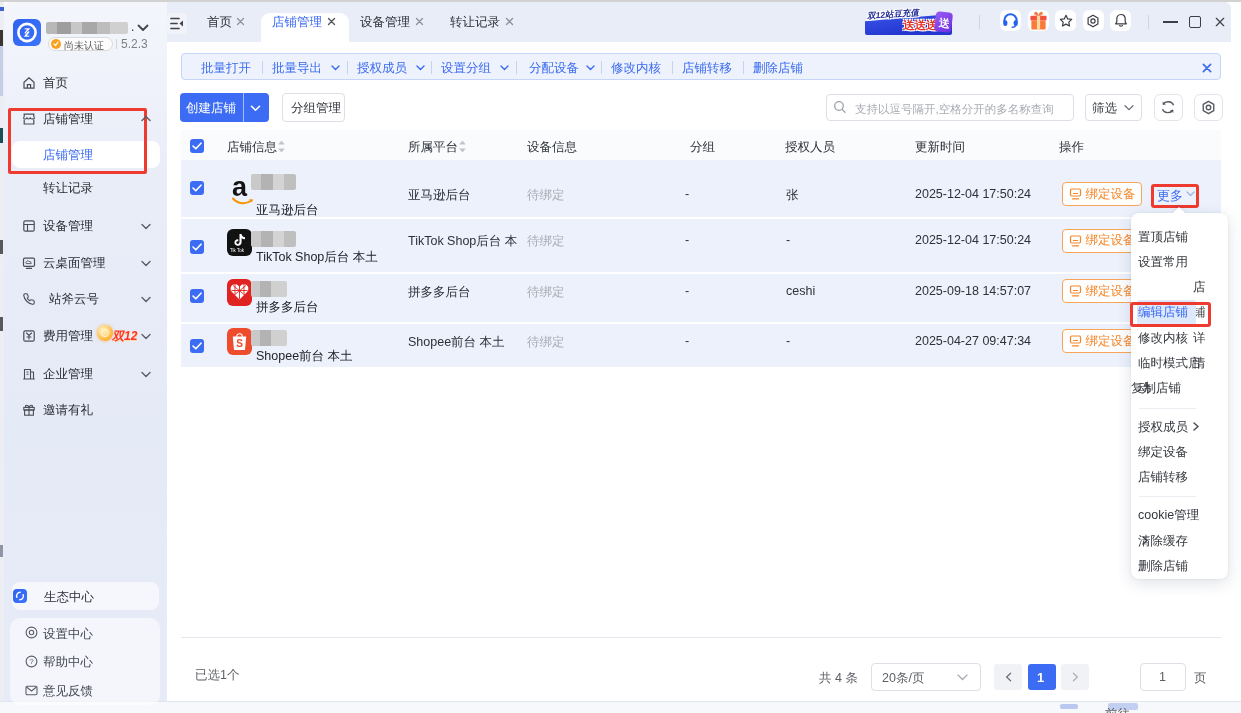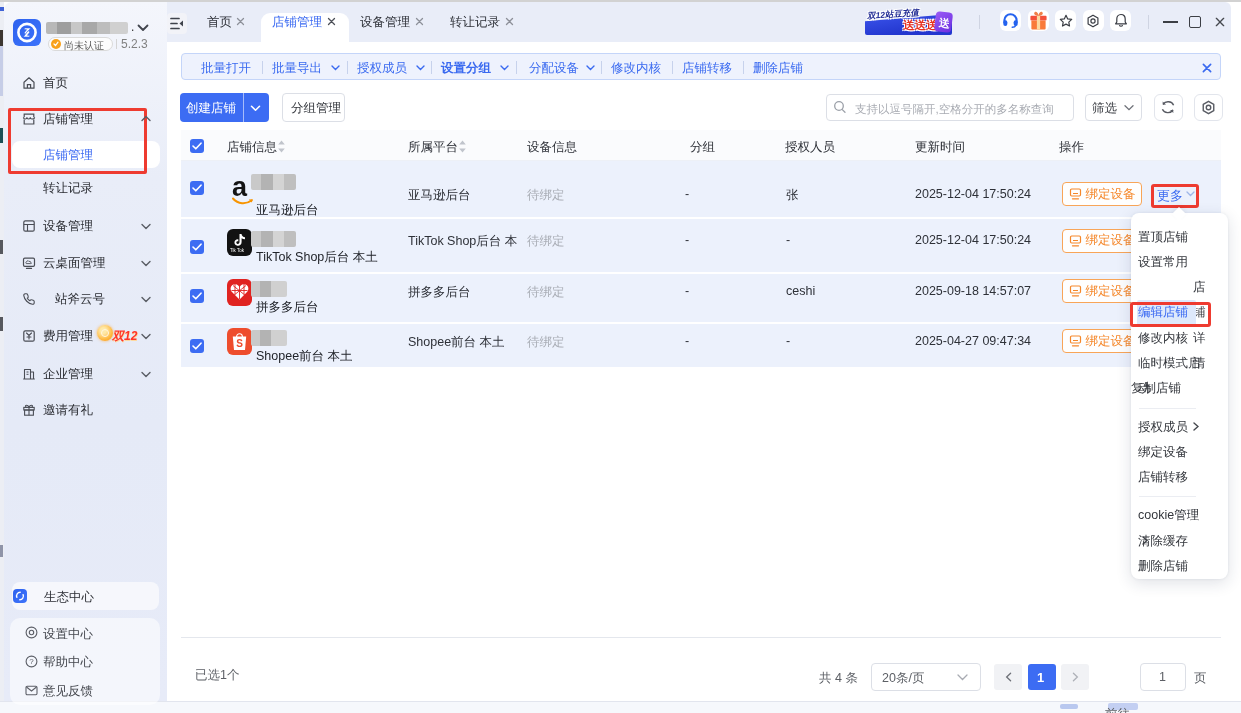--- a/index.html
+++ b/index.html
@@ -99,21 +99,21 @@
     <path d="M4.6 7.6 C3.6 7.6 3.4 6 4.6 5.8 C4.7 4.6 6.6 4.4 7 5.5 C8.2 5 9.2 6 8.8 6.9 C9.8 7.4 9.2 7.7 8.6 7.6 Z" fill="none" stroke="#4a4d55" stroke-width="0.9"></path>
   </svg>
   <div class="abs txt" style="left:43px;top:255px;font-size:12.5px;color:#2b2d33;">云桌面管理</div>
   <svg class="abs" style="left:141px;top:260px;" width="10" height="7" viewBox="0 0 10 7">
     <path d="M1 1.5 L5 5.5 L9 1.5" fill="none" stroke="#5a5d65" stroke-width="1.4" stroke-linecap="round" stroke-linejoin="round"></path>
   </svg>
 
   <svg class="abs" style="left:22px;top:292px;" width="14" height="14" viewBox="0 0 14 14">
     <path d="M3.2 1.8 C2.2 1.8 1.6 2.6 1.8 3.6 C2.4 7.8 6.2 11.6 10.4 12.2 C11.4 12.4 12.2 11.8 12.2 10.8 L12.2 9.6 C12.2 9 11.8 8.5 11.2 8.3 L9.6 7.8 C9.1 7.6 8.6 7.8 8.3 8.2 L7.9 8.8 C6.7 8.2 5.8 7.3 5.2 6.1 L5.8 5.7 C6.2 5.4 6.4 4.9 6.2 4.4 L5.7 2.8 C5.5 2.2 5 1.8 4.4 1.8 Z" fill="none" stroke="#4a4d55" stroke-width="1.1" stroke-linejoin="round"></path>
   </svg>
-  <div class="abs txt" style="left:55px;top:291px;font-size:12.5px;color:#2b2d33;">站斧云号</div>
+  <div class="abs txt" style="left:49px;top:291px;font-size:12.5px;color:#2b2d33;">站斧云号</div>
   <svg class="abs" style="left:141px;top:296px;" width="10" height="7" viewBox="0 0 10 7">
     <path d="M1 1.5 L5 5.5 L9 1.5" fill="none" stroke="#5a5d65" stroke-width="1.4" stroke-linecap="round" stroke-linejoin="round"></path>
   </svg>
 
   <svg class="abs" style="left:22px;top:329px;" width="14" height="14" viewBox="0 0 14 14">
     <rect x="1.8" y="1.8" width="10.4" height="10.4" rx="1.5" fill="none" stroke="#4a4d55" stroke-width="1.2"></rect>
     <path d="M4.5 4 L7 6.5 L9.5 4 M7 6.5 L7 10 M5 8 L9 8" fill="none" stroke="#4a4d55" stroke-width="1.1" stroke-linecap="round"></path>
   </svg>
   <div class="abs txt" style="left:43px;top:328px;font-size:12.5px;color:#2b2d33;">费用管理</div>
 
@@ -248,21 +248,21 @@
     <span class="abs txt" style="left:272px;">批量导出</span>
     <svg class="abs" style="left:331px;top:5px;" width="9" height="6" viewBox="0 0 9 6">
         <path d="M1 1 L4.5 4.5 L8 1" fill="none" stroke="#3a6af0" stroke-width="1.4" stroke-linecap="round"></path>
       </svg>
     <span class="abs" style="left:347px;top:1px;width:1px;height:13px;background:#c7d2ec;"></span>
     <span class="abs txt" style="left:357px;">授权成员</span>
     <svg class="abs" style="left:416px;top:5px;" width="9" height="6" viewBox="0 0 9 6">
         <path d="M1 1 L4.5 4.5 L8 1" fill="none" stroke="#3a6af0" stroke-width="1.4" stroke-linecap="round"></path>
       </svg>
     <span class="abs" style="left:431px;top:1px;width:1px;height:13px;background:#c7d2ec;"></span>
-    <span class="abs txt" style="left:441px;font-weight:bold;">设置分组</span>
+    <span class="abs txt" style="left:441px;">设置分组</span>
     <svg class="abs" style="left:500px;top:5px;" width="9" height="6" viewBox="0 0 9 6">
         <path d="M1 1 L4.5 4.5 L8 1" fill="none" stroke="#3a6af0" stroke-width="1.4" stroke-linecap="round"></path>
       </svg>
     <span class="abs" style="left:516px;top:1px;width:1px;height:13px;background:#c7d2ec;"></span>
     <span class="abs txt" style="left:529px;">分配设备</span>
     <svg class="abs" style="left:586px;top:5px;" width="9" height="6" viewBox="0 0 9 6">
         <path d="M1 1 L4.5 4.5 L8 1" fill="none" stroke="#3a6af0" stroke-width="1.4" stroke-linecap="round"></path>
       </svg>
     <span class="abs" style="left:601px;top:1px;width:1px;height:13px;background:#c7d2ec;"></span>
     <span class="abs txt" style="left:611px;">修改内核</span>

